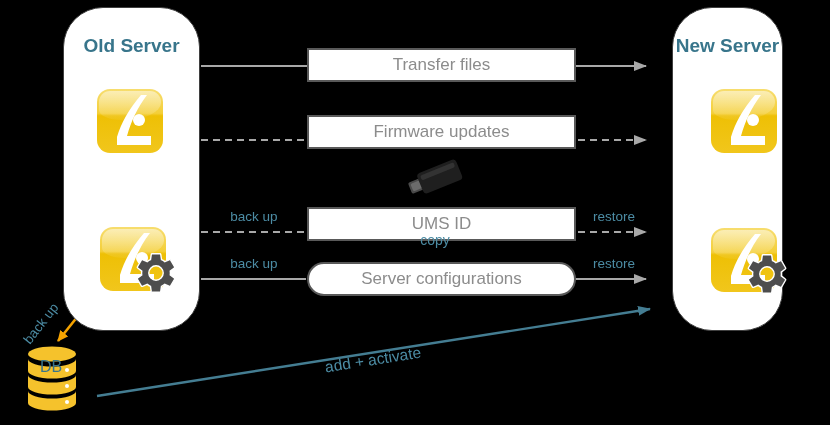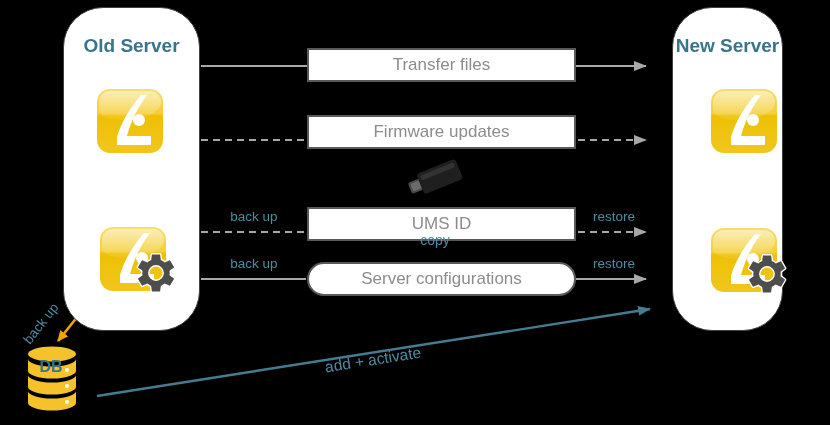--- a/index.html
+++ b/index.html
@@ -42,21 +42,21 @@
   .mk-teal{fill:var(--teal-arrow,#447d92);}
   .mk-orange{fill:var(--orange,#f5a300);}
 
   
   .usb-wrap{position:absolute;left:398px;top:156px;width:74px;height:44px;}
 
   
   .db-wrap{position:absolute;left:26px;top:345px;width:52px;height:70px;}
   .db-band{fill:var(--db-yellow,#f5c22c);}
   .db-label{position:absolute;left:28px;top:358px;width:46px;text-align:center;
-            font-size:16px;font-weight:700;color:var(--teal-title,#38758b);}
+            font-size:16px;font-weight:400;color:var(--teal-title,#38758b);}
   .db-backup{left:8px;top:316px;width:66px;transform:rotate(-52deg);}
 
   .migrate-label{position:absolute;left:300px;top:351px;width:146px;text-align:center;
             font-size:15.5px;color:var(--teal-label,#4c8ca4);transform:rotate(-8.9deg);}
 </style>
 </head>
 <body>
 
 <div id="canvas">
 

